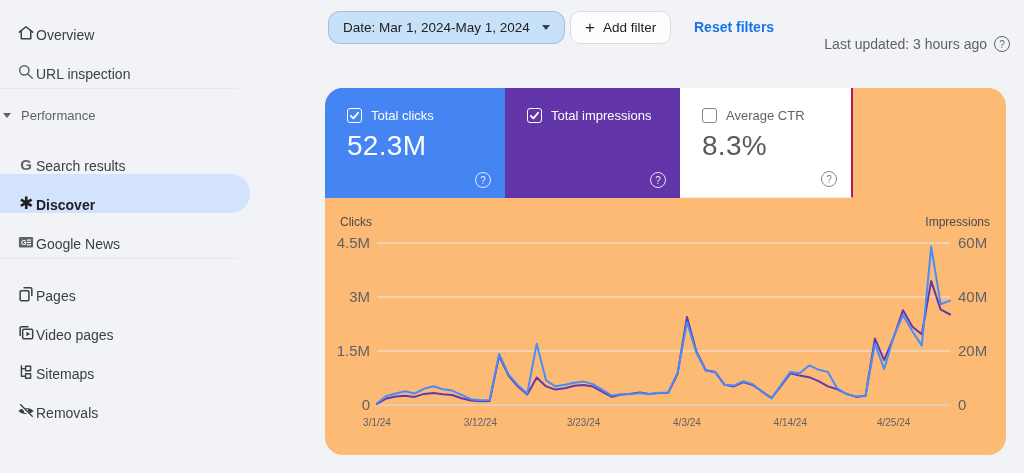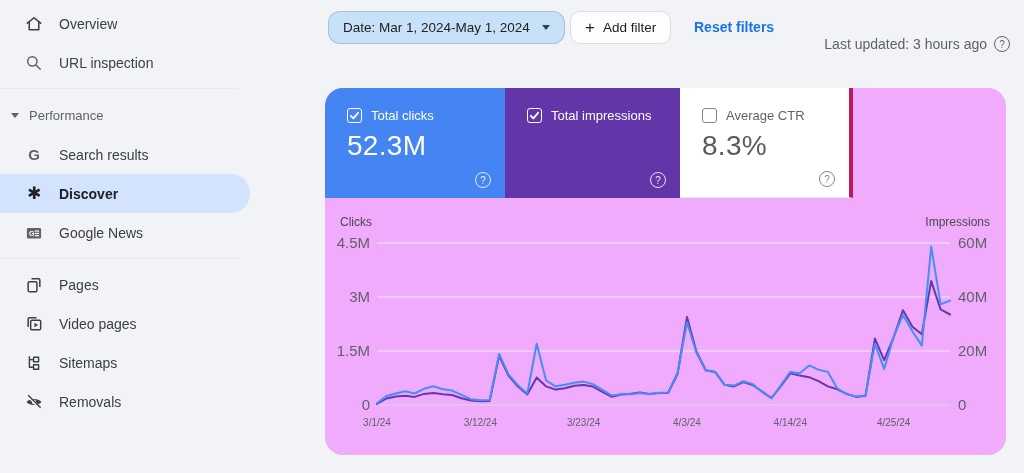--- a/index.html
+++ b/index.html
@@ -1,44 +1,44 @@
 <!DOCTYPE html>
 <html><head>
 <meta charset="utf-8">
 <style>
   * { margin:0; padding:0; box-sizing:border-box; }
   html,body { width:1024px; height:473px; overflow:hidden; }
   body { font-family:"Liberation Sans","DejaVu Sans",sans-serif; background:#f1f3f6; position:relative; color:#3c4043; }
 
   
   .sidebar { position:absolute; left:0; top:0; width:300px; height:473px; padding-top:4px; }
-  .nav-item { height:39px; display:flex; align-items:center; padding-left:24px; gap:15px; cursor:pointer; font-size:14px; color:#3c4043; }
+  .nav-item { height:39px; display:flex; align-items:flex-end; padding-left:16px; cursor:pointer; font-size:14px; color:#3c4043; }
   .nav-item .ic { width:20px; height:20px; display:flex; align-items:center; justify-content:center; flex:0 0 20px; }
   .nav-item.selected { background:#d3e3fd; width:250px; border-radius:0 19px 19px 0; font-weight:bold; color:#174ea6; }
   .nav-item.selected { color:#202124; }
   .side-divider { border-top:1px solid #e5e8ec; width:238px; margin:6px 0; }
-  .section-header { height:40px; display:flex; align-items:center; padding-left:10px; gap:9px; font-size:13px; color:#5f6368; cursor:pointer; }
+  .section-header { height:40px; display:flex; align-items:center; padding-left:2px; gap:9px; font-size:13px; color:#5f6368; cursor:pointer; }
   .g-letter { font-size:15px; font-weight:bold; color:#5f6368; }
   .asterisk { font-size:17px; color:#202124; line-height:1; }
 
   
   .chip-date { position:absolute; left:328px; top:11px; height:33px; background:#c7e1f9; border:1px solid rgba(68,96,134,0.25); border-radius:12px; display:flex; align-items:center; padding:0 14px; font-size:13.5px; color:#202124; cursor:pointer; }
   .chip-caret { width:0; height:0; border-left:4.5px solid transparent; border-right:4.5px solid transparent; border-top:5.5px solid #3c4043; margin-left:12px; }
   .btn-add-filter { position:absolute; left:570px; top:11px; height:33px; background:#fdfdfe; border:1px solid #dadce0; border-radius:10px; display:flex; align-items:center; padding:0 14px; gap:8px; font-size:13.5px; color:#202124; cursor:pointer; }
   .plus { font-size:17px; color:#1f1f1f; line-height:1; }
   .link-reset { position:absolute; left:694px; top:0; height:54px; display:flex; align-items:center; font-size:14px; font-weight:bold; color:#1a73e8; cursor:pointer; }
   .last-updated { position:absolute; right:14px; top:0; height:54px; display:flex; gap:7px; font-size:14px; color:#5f6368;margin-top:36px; }
   .help-ring { width:16px; height:16px; border:1.4px solid #5f6368; border-radius:50%; font-size:10px; color:#5f6368; display:flex; align-items:center; justify-content:center; cursor:pointer; }
 
   
-  .panel { position:absolute; left:325px; top:88px; width:681px; height:367px; background:#f0abfc; border-radius:18px; }
+  .panel { position:absolute; left:325px; top:88px; width:681px; height:367px; background:#fdba74; border-radius:18px; }
   .card { position:absolute; top:0; height:110px; padding:20px 0 0 22px; cursor:pointer; }
   .card-clicks { left:0; width:180px; border-radius:18px 0 0 0; }
   .card-impressions { left:180px; width:175px; }
-  .card-ctr { left:355px; width:173px; background:#fff; border-right:4px solid #be185d; border-bottom:1px solid #e9ebee; }
+  .card-ctr { left:355px; width:173px; background:#fff; border-right:2px solid #be185d; border-bottom:1px solid #e9ebee; }
   .card-label-row { display:flex; align-items:center; gap:9px; font-size:13px; }
   .card.dark .card-label-row { color:#fff; }
   .card-ctr .card-label-row { color:#5f6368; }
   .cbx { width:15px; height:15px; border-radius:3px; position:relative; flex:0 0 15px; }
   .cbx.checked { border:1.8px solid #fff; }
   .cbx.unchecked { border:1.8px solid #80868b; }
   .card-value { margin-top:7px; font-size:28px; letter-spacing:0.3px; }
   .card.dark .card-value { color:#fff; }
   .card-ctr .card-value { color:#575b5f; }
   .card-help { position:absolute; right:14px; bottom:10px; width:16px; height:16px; border-radius:50%; font-size:10px; display:flex; align-items:center; justify-content:center; cursor:pointer; }

